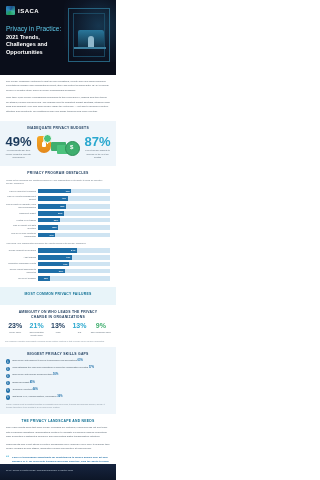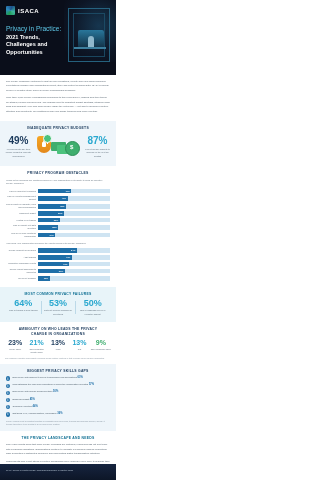--- a/index.html
+++ b/index.html
@@ -34,21 +34,21 @@
 
   
   .sec-head{font-size:3.4px;font-weight:700;color:#1b3a5c;text-align:center;
     letter-spacing:.25px;line-height:1.25;margin:0 0 3px 0;text-transform:uppercase;}
   .sec-head.cyan{color:#0f6f93;}
 
   
   .budget{background:#eef5fa;padding:5px 5px 5px 5px;}
   .budget-inner{display:flex;align-items:center;justify-content:space-between;gap:3px;}
   .stat{width:27px;text-align:center;}
-  .stat .num{font-size:10px;font-weight:700;line-height:1;}
+  .stat .num{font-size:13px;font-weight:700;line-height:1;}
   .stat.navy .num{color:#1b3a5c;}
   .stat.cyan .num{color:#2aa8cf;}
   .stat .cap{font-size:2.2px;line-height:1.55;color:#5c6b78;margin-top:1.5px;}
   .budget-art{position:relative;width:46px;height:28px;}
   .shield{position:absolute;left:2px;top:3px;width:14px;height:17px;
     background:linear-gradient(180deg,#f5a623,#e3881c);
     border-radius:3px 3px 7px 7px;}
   .shield:after{content:"";position:absolute;left:5px;top:6px;width:4px;height:5px;
     background:#fff;border-radius:1px;}
   .shield:before{content:"";position:absolute;left:5.5px;top:3.5px;width:3px;height:3px;
@@ -262,34 +262,20 @@
             <div class="bar-fill" style="width: 16%;">
               <span class="bar-val">16%</span>
             </div>
           </div>
         </div>
       </div>
   </div>
 
   <div class="failband">
     <div class="sec-head cyan">Most Common Privacy Failures</div>
-    <div class="three" id="failures-cells">
-        <div class="cell">
-          <div class="n">64%</div>
-          <div class="c">Lack of training or poor training</div>
-        </div>
-        <div class="cell">
-          <div class="n">53%</div>
-          <div class="c">Data not properly classified or inventoried</div>
-        </div>
-        <div class="cell">
-          <div class="n">50%</div>
-          <div class="c">Lack of leadership buy-in or executive support</div>
-        </div>
-      </div>
   </div>
 
   <div class="ambband">
     <div class="sec-head">Ambiguity on Who Leads the Privacy</div>
     <div class="sec-head" style="margin-top:-2px">Charge in Organizations</div>
     <div class="five" id="ambiguity-cells">
         <div class="cell">
           <div class="n" style="color: rgb(27, 58, 92);">23%</div>
           <div class="c">Privacy officer</div>
         </div>

